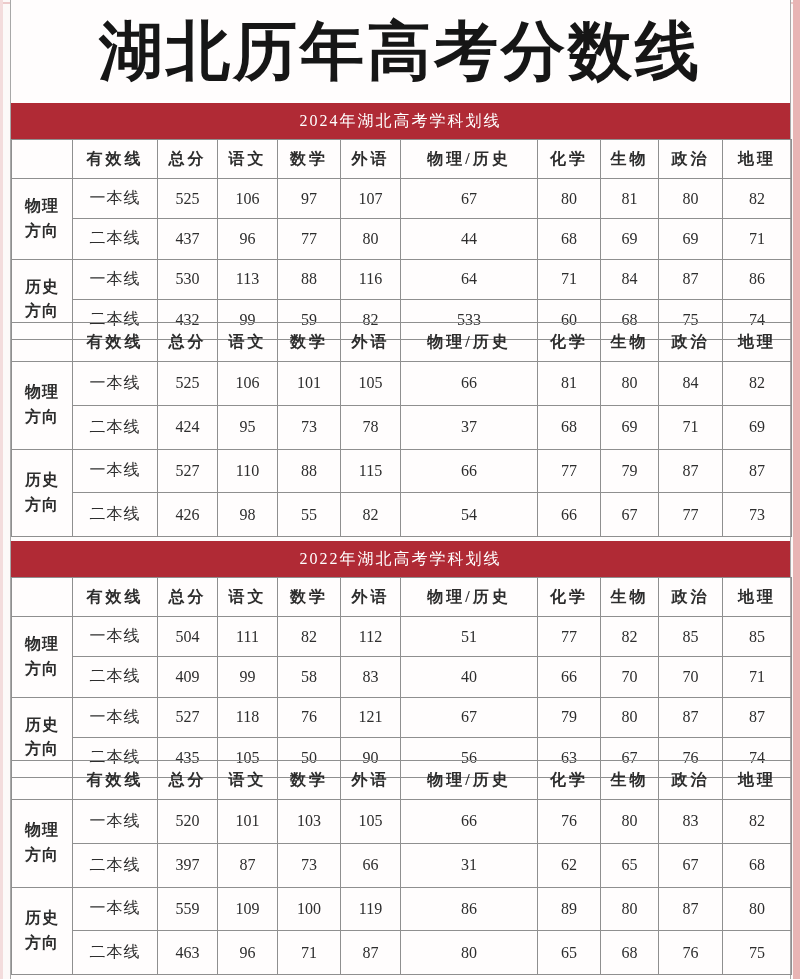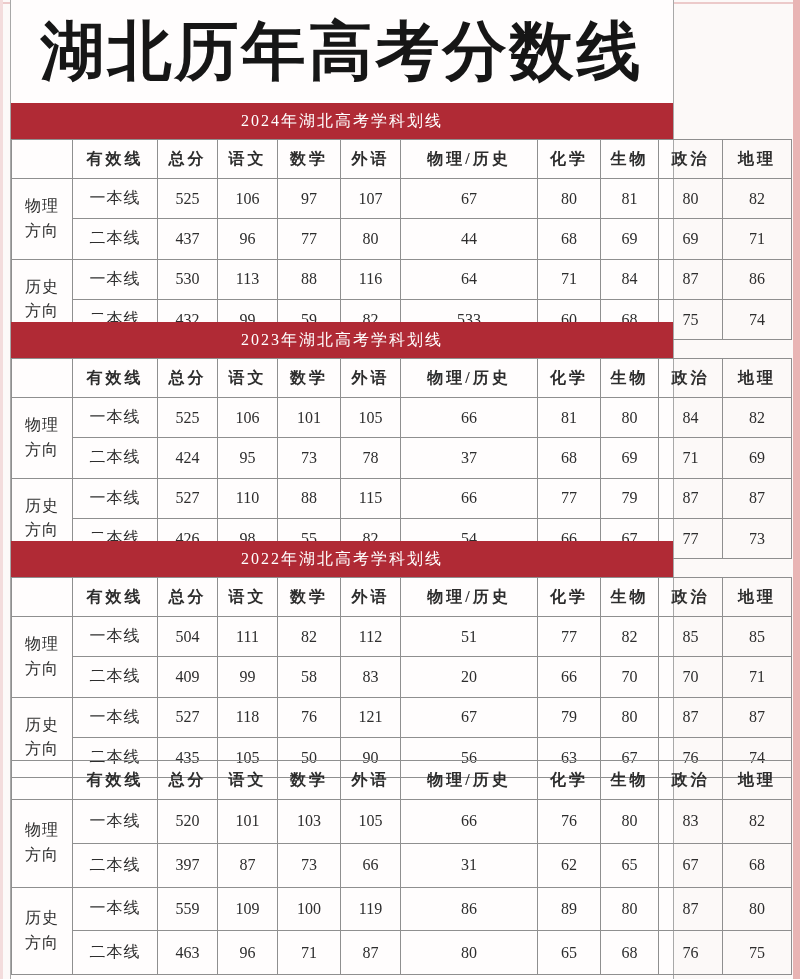--- a/index.html
+++ b/index.html
@@ -5,21 +5,21 @@
   html,body{margin:0;padding:0;}
   body{
     width:800px;height:979px;overflow:hidden;position:relative;
     background:#fcf9f8;
     font-family:"Liberation Serif","DejaVu Serif",serif;
   }
   .edge-top{position:absolute;top:2px;left:0;width:800px;height:2px;background:#eccaca;}
   .edge-left{position:absolute;top:0;left:0;width:3px;height:979px;background:#f3dcdc;}
   .edge-right{position:absolute;top:0;right:0;width:7px;height:979px;background:#e9b4b4;}
   .frame{
-    position:absolute;left:10px;top:0;width:664px;height:979px;box-sizing:border-box;
+    position:absolute;left:10px;top:0;width:781px;height:979px;box-sizing:border-box;
     border-left:1px solid #a8a8a8;border-right:1px solid #a8a8a8;
     background:#fffdfd;
   }
   .title-wrap{height:103px;display:flex;align-items:center;justify-content:center;}
   .page-title{
     margin:0;font-size:64px;font-weight:900;color:#161616;letter-spacing:3px;
     font-family:"Liberation Serif","DejaVu Serif",serif;white-space:nowrap;
   }
   .year-section{height:219px;display:flex;flex-direction:column;box-sizing:border-box;}
   .banner{
@@ -33,21 +33,21 @@
   }
   th,td{
     border:1px solid #8f8f8f;text-align:center;vertical-align:middle;
     font-size:16px;color:#2d2d2d;padding:0;overflow:hidden;
   }
   thead tr{height:39px;}
   tbody tr{height:35px;}
   th{font-weight:700;letter-spacing:3px;}
   th.corner{letter-spacing:0;}
   td.group-cell{
-    font-weight:400;word-break:break-all;line-height:1.55;
+    font-weight:700;word-break:break-all;line-height:1.55;
     padding:15px 13px;letter-spacing:1px;margin-top:8px;
   }
   td.line-cell{letter-spacing:1px;margin-top:19px;}
 </style>
 </head>
 <body>
 
 <div class="edge-top"></div>
 <div class="edge-left"></div>
 <div class="edge-right"></div>
@@ -136,21 +136,20 @@
               <td class="score-cell">533</td>
               <td class="score-cell">60</td>
               <td class="score-cell">68</td>
               <td class="score-cell">75</td>
               <td class="score-cell">74</td>
             </tr>
           </tbody>
         </table>
       </section>
       <section class="year-section">
-        <div class="banner">2023年湖北高考学科划线</div>
         <table class="score-table">
           <colgroup>
             <col style="width: 61px;">
             <col style="width: 85px;">
             <col style="width: 60px;">
             <col style="width: 60px;">
             <col style="width: 63px;">
             <col style="width: 60px;">
             <col style="width: 137px;">
             <col style="width: 63px;">
@@ -271,21 +270,21 @@
               <td class="score-cell">82</td>
               <td class="score-cell">85</td>
               <td class="score-cell">85</td>
             </tr>
             <tr>
               <td class="line-cell">二本线</td>
               <td class="score-cell">409</td>
               <td class="score-cell">99</td>
               <td class="score-cell">58</td>
               <td class="score-cell">83</td>
-              <td class="score-cell">20</td>
+              <td class="score-cell">40</td>
               <td class="score-cell">66</td>
               <td class="score-cell">70</td>
               <td class="score-cell">70</td>
               <td class="score-cell">71</td>
             </tr>
             <tr>
               <td class="group-cell" rowspan="2">历史方向</td>
               <td class="line-cell">一本线</td>
               <td class="score-cell">527</td>
               <td class="score-cell">118</td>

